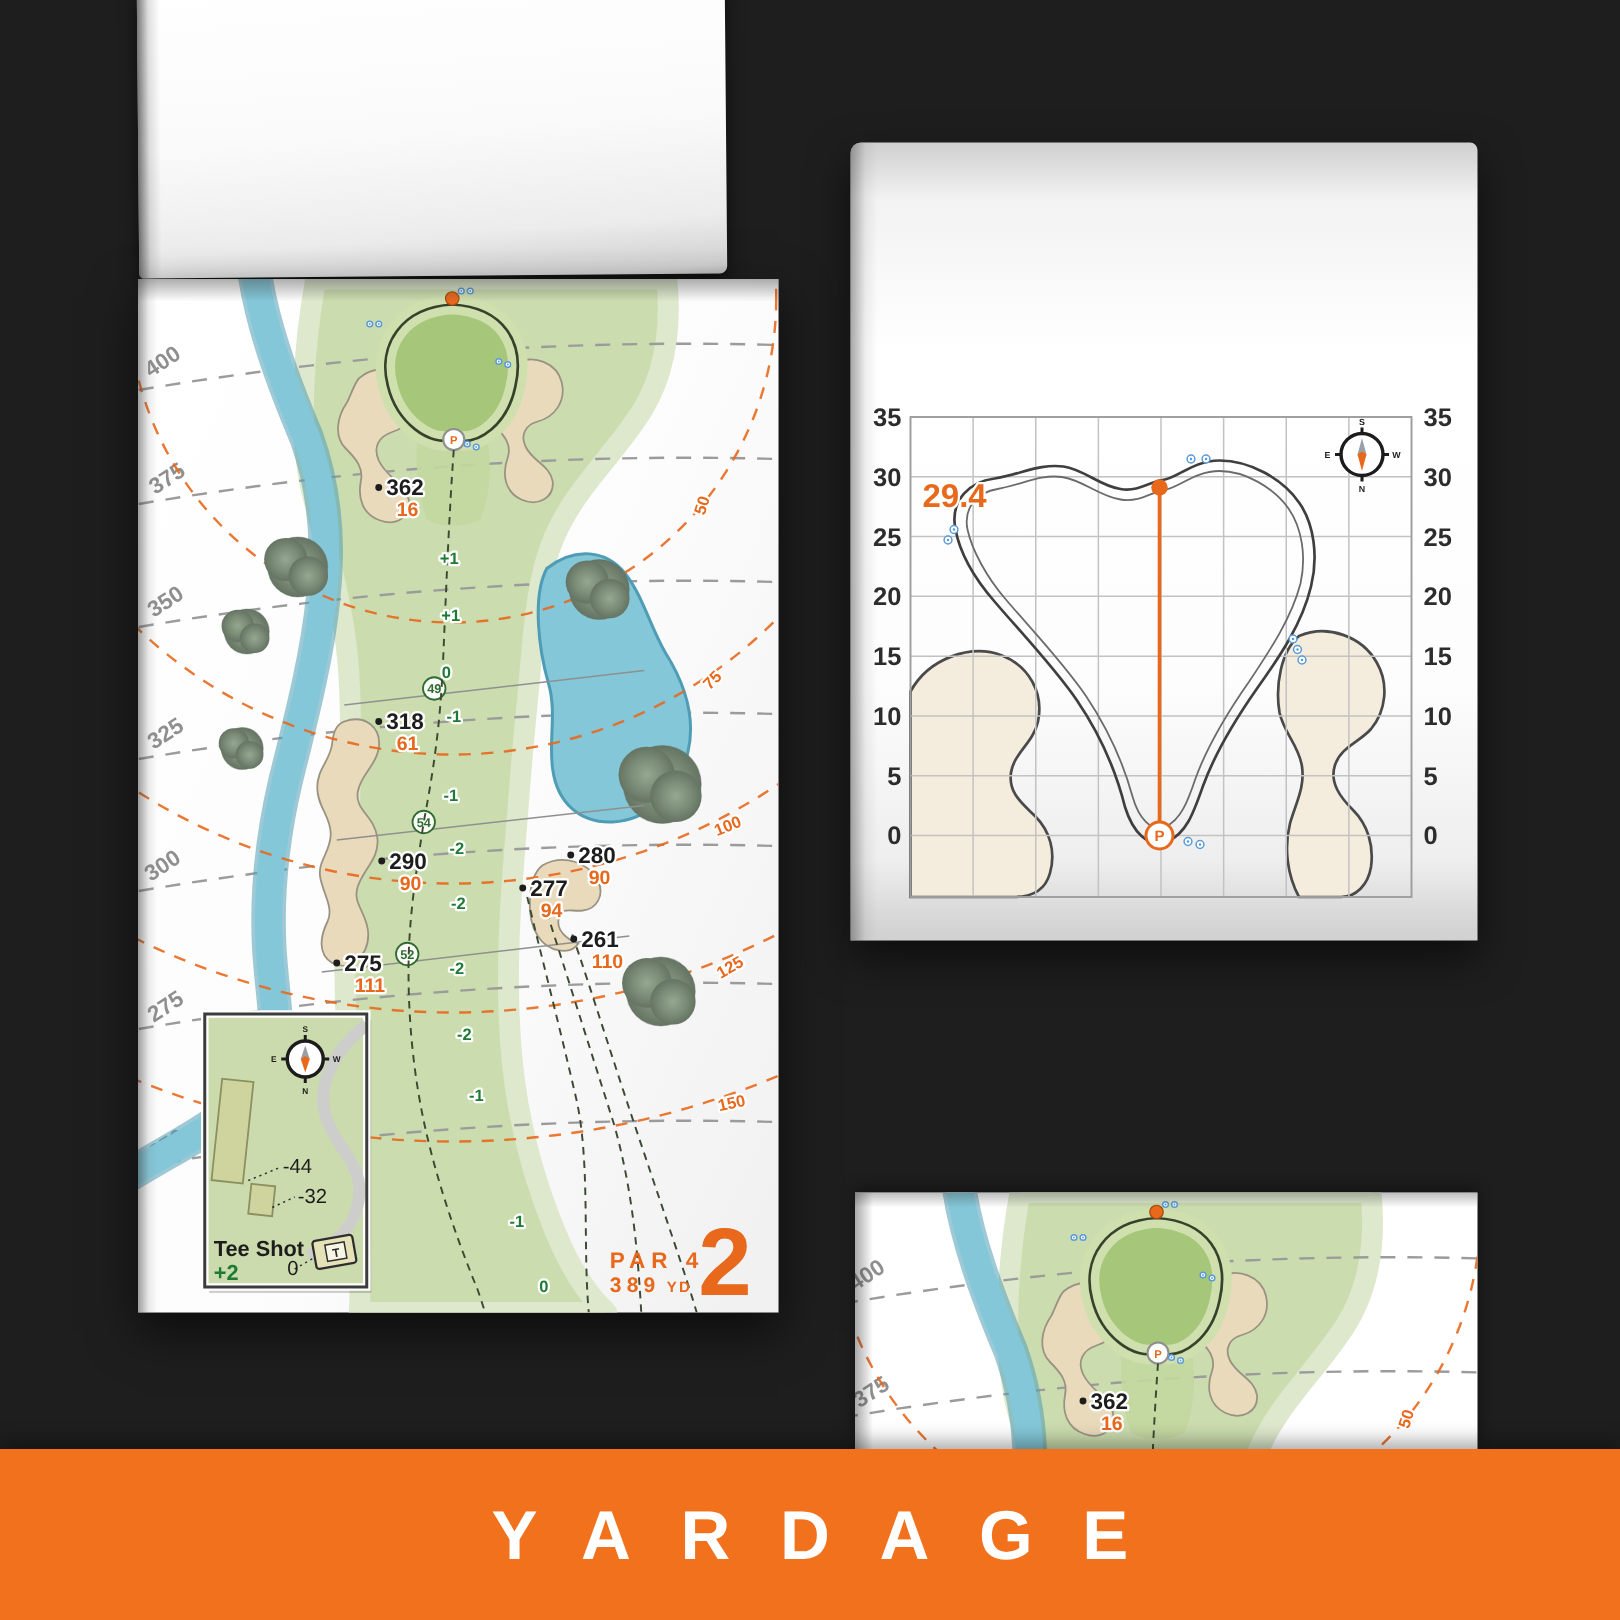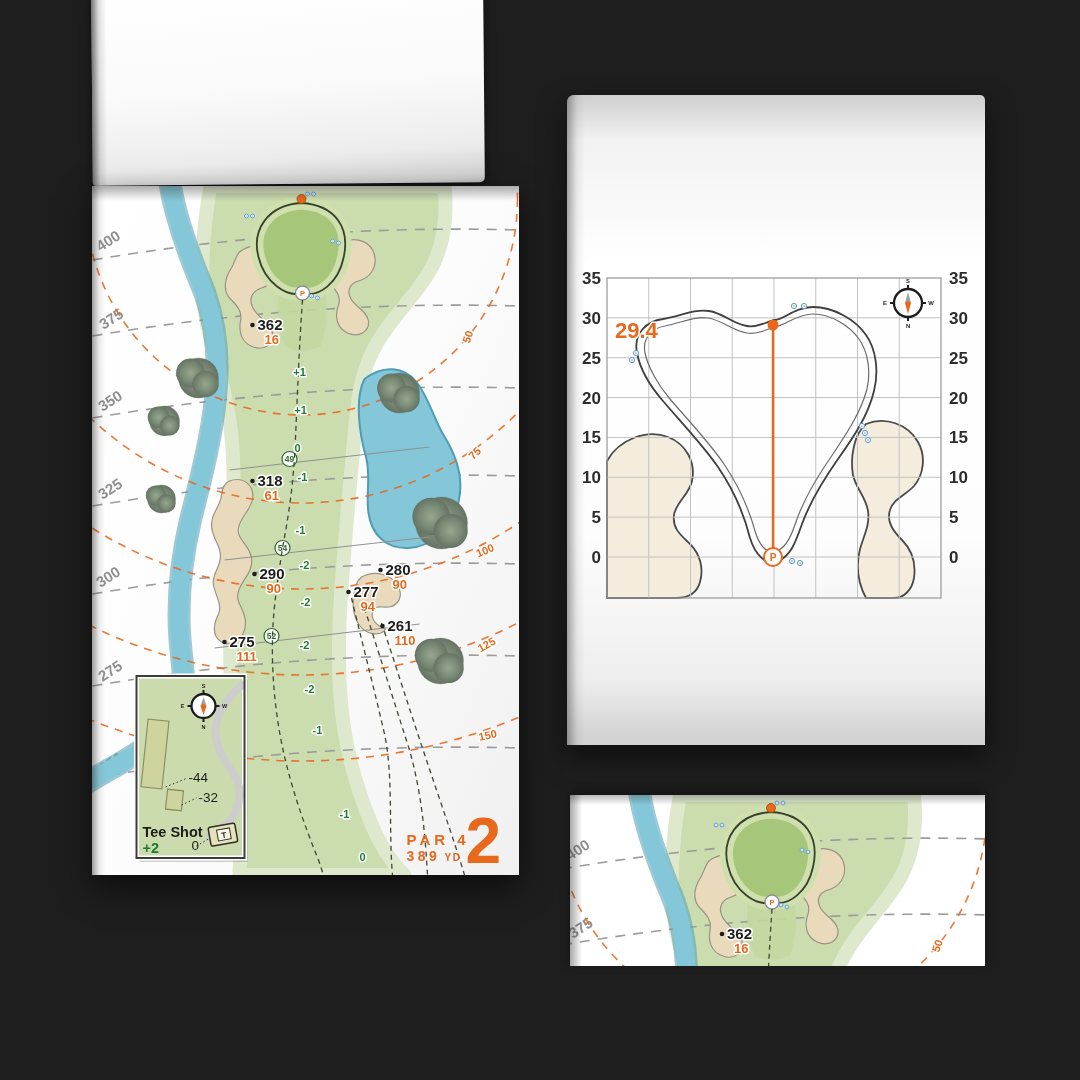--- a/index.html
+++ b/index.html
@@ -11,21 +11,21 @@
     transform:rotate(-0.5deg);box-shadow:0 5px 12px rgba(0,0,0,.55);border-radius:0 0 5px 3px;}
   .flipped-page::before{content:"";position:absolute;left:0;top:0;bottom:0;width:15px;
     background:linear-gradient(90deg,rgba(30,30,30,.6),rgba(110,110,110,.22) 50%,rgba(255,255,255,0));}
   .page-map{position:absolute;left:92px;top:186px;width:427px;height:689px;
     background:linear-gradient(115deg,#ffffff 0%,#fcfcfc 55%,#f0f0f0 100%);
     box-shadow:0 12px 30px rgba(0,0,0,.6);}
   .page-map::before{content:"";position:absolute;left:0;top:0;bottom:0;width:13px;z-index:3;
     background:linear-gradient(90deg,rgba(40,40,40,.45),rgba(120,120,120,.15) 55%,rgba(255,255,255,0));pointer-events:none;}
   .page-map::after{content:"";position:absolute;left:0;right:0;top:0;height:15px;z-index:3;
     background:linear-gradient(180deg,rgba(50,50,50,.4),rgba(50,50,50,0));pointer-events:none;}
-  .page-green{position:absolute;left:567px;top:95px;width:418px;height:650px;border-radius:7px 5px 0 0;
+  .page-green{position:absolute;left:567px;top:95px;width:418px;height:532px;border-radius:7px 5px 0 0;
     background:linear-gradient(180deg,#cfcfcf 0%,#f2f2f2 7%,#ffffff 26%,#fdfdfd 68%,#eeeeee 90%,#d2d2d2 99%);
     box-shadow:0 12px 28px rgba(0,0,0,.55);}
   .page-green::before{content:"";position:absolute;left:0;top:0;bottom:0;width:18px;border-radius:7px 0 0 0;
     background:linear-gradient(90deg,rgba(60,60,60,.45),rgba(140,140,140,.15) 55%,rgba(255,255,255,0));pointer-events:none;}
   .page-partial{position:absolute;left:570px;top:795px;width:415px;height:171px;background:#ffffff;
     overflow:hidden;box-shadow:0 -3px 9px rgba(0,0,0,.4);}
   .page-partial::before{content:"";position:absolute;left:0;right:0;top:0;height:10px;z-index:3;
     background:linear-gradient(180deg,rgba(60,60,60,.35),rgba(60,60,60,0));pointer-events:none;}
   .page-partial::after{content:"";position:absolute;left:0;top:0;bottom:0;width:12px;z-index:3;
     background:linear-gradient(90deg,rgba(40,40,40,.4),rgba(255,255,255,0));pointer-events:none;}
@@ -610,13 +610,16 @@
         </g>
         <g>
           <text x="314" y="659" font-size="15" font-weight="bold" fill="#e8681c" letter-spacing="4">PAR 4</text>
           <text x="314" y="675" font-size="14" font-weight="bold" fill="#e8681c" letter-spacing="3.5">389</text>
           <text x="352" y="675" font-size="10" font-weight="bold" fill="#e8681c" letter-spacing="1.5">YD</text>
           <text x="373" y="677" font-size="64" font-weight="bold" fill="#e8681c">2</text>
         </g>
       </svg>
   </div>
 
+  <div class="banner" style="background: rgb(242, 113, 28);">
+    <span style="color: rgb(255, 255, 255);">YARDAGE</span>
+  </div>
 </div>
 
 </body></html>

